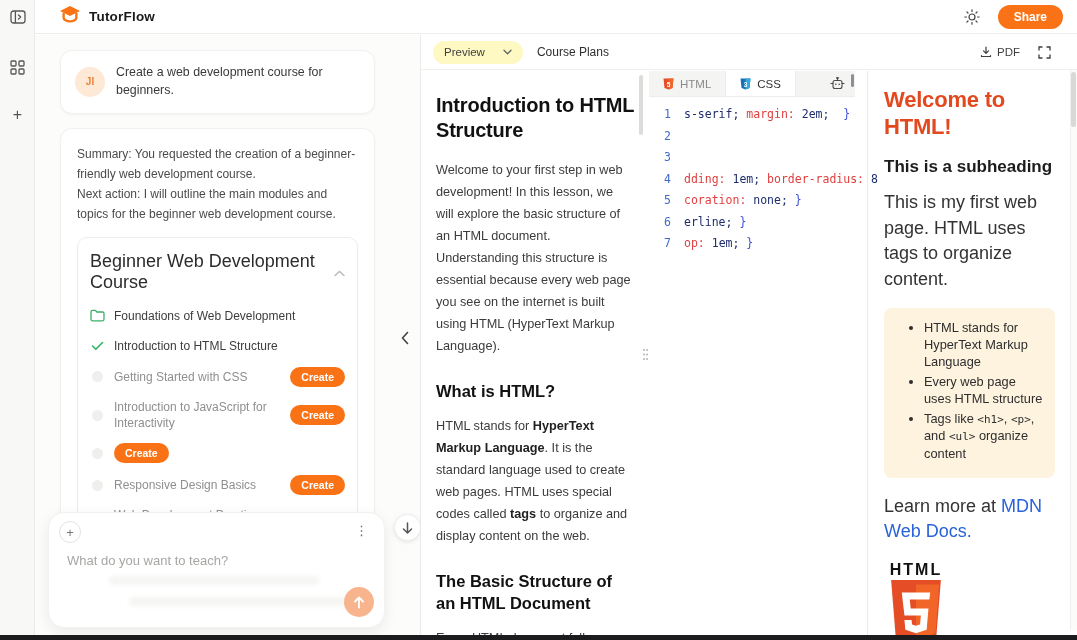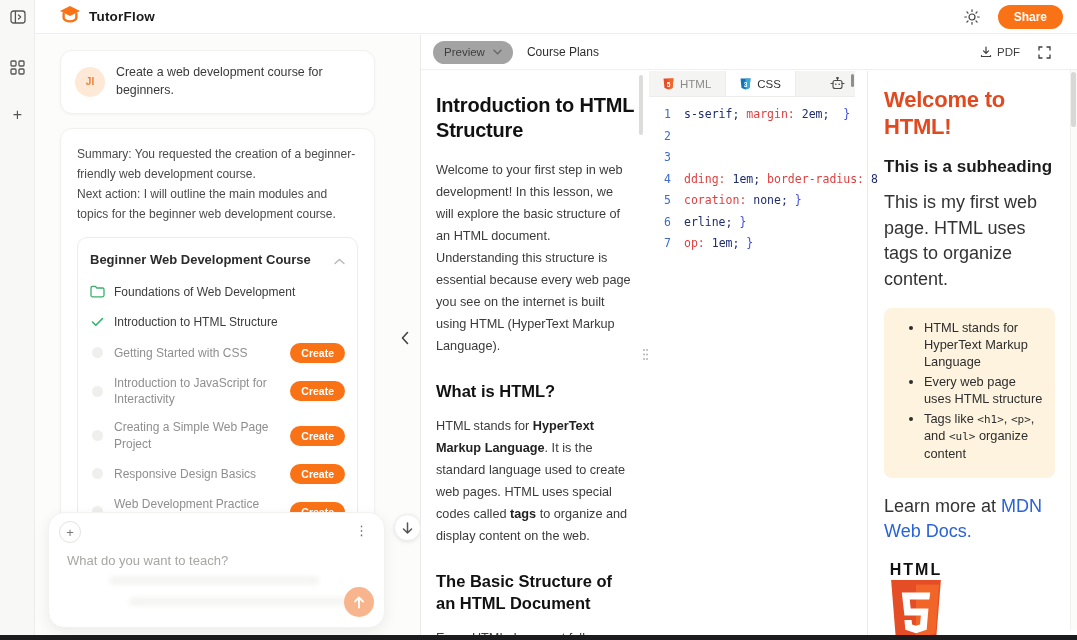--- a/index.html
+++ b/index.html
@@ -33,21 +33,21 @@
   .msg-card { margin:15px 45px 0 25px; width:315px; padding:13px 14px; display:flex; align-items:center; gap:11px; }
   .avatar { width:30px; height:30px; border-radius:50%; background:#fde9d6; color:#e8823c;
             font-size:10px; font-weight:bold; display:flex; align-items:center; justify-content:center; flex:none; }
   .msg-text { font-size:12.4px; color:#3a3a3a; line-height:1.45; }
 
   .summary-card { margin:14px 45px 0 25px; width:315px; padding:15px 16px 16px; }
   .summary-card p { font-size:12px; color:#4b4b4b; line-height:20px; }
 
   .outline-card { margin-top:13px; border:1px solid #ececea; border-radius:10px; padding:13px 12px 10px; background:#fff; }
   .outline-head { display:flex; align-items:center; justify-content:space-between; cursor:pointer; }
-  .outline-title { font-size:13px; font-weight:bold; color:#2c2c2c; }
+  .outline-title { font-size:18px; font-weight:normal; color:#2c2c2c; }
   .outline-items { margin-top:14px; }
   .o-row { display:flex; align-items:center; gap:9px; margin-bottom:12px; min-height:18px; }
   .o-row.module { margin-top:16px; }
   .o-row .o-label { font-size:12px; color:#3c3c3c; line-height:1.35; flex:1; }
   .o-row.todo .o-label { color:#8f8f8f; }
   .o-icon { width:15px; height:15px; flex:none; display:flex; align-items:center; justify-content:center; }
   .dot { width:11px; height:11px; border-radius:50%; background:#efefed; }
   .create-btn { flex:none; background:#f97316; color:#fff; border:none; border-radius:11px; height:20px;
                 padding:0 11px; font-size:10.5px; font-weight:bold; cursor:pointer; font-family:inherit; }
   .scrolldown-btn { position:absolute; left:359px; top:479px; width:27px; height:27px; border-radius:50%;
@@ -66,21 +66,21 @@
   .ghost { position:absolute; border-radius:6px; background:#f5f5f3; filter:blur(2px); }
   .send-btn { position:absolute; right:10px; bottom:10px; width:30px; height:30px; border-radius:50%;
               background:#f8b58d; border:none; display:flex; align-items:center; justify-content:center; cursor:pointer; }
 
   .collapse-ctl { position:absolute; left:399px; top:329px; z-index:6; color:#444; cursor:pointer;
                   background:none; border:none; padding:2px; }
 
   
   .workspace { position:absolute; left:420px; right:0; top:35px; bottom:5px; background:#fff; border-left:1px solid #eceae8; }
   .ws-toolbar { height:35px; display:flex; align-items:center; gap:14px; padding:0 22px 0 12px; border-bottom:1px solid #efefed; }
-  .mode-pill { display:flex; align-items:center; gap:8px; background:#a3a3a3; border:none; border-radius:13px;
+  .mode-pill { display:flex; align-items:center; gap:18px; background:#fef9c3; border:none; border-radius:13px;
                height:23px; padding:0 11px; font-size:11.5px; color:#3e3e3e; cursor:pointer; font-family:inherit; }
   .plans-tab { font-size:12px; color:#2f2f2f; cursor:pointer; background:none; border:none; font-family:inherit; }
   .ws-spacer { flex:1; }
   .pdf-btn { display:flex; align-items:center; gap:5px; background:none; border:none; color:#3e3e3e;
              font-size:11.5px; cursor:pointer; font-family:inherit; }
   .panes { position:absolute; left:0; right:0; top:36px; bottom:0; }
 
   
   .doc { position:absolute; left:0; top:0; bottom:0; width:225px; padding:22px 12px 0 15px; overflow:hidden; }
   .doc h1 { font-size:20px; line-height:1.25; color:#111; margin-bottom:16px; letter-spacing:-.2px; }
@@ -234,21 +234,20 @@
               </span>
             <span class="o-label" style="max-width:170px">Introduction to JavaScript for Interactivity</span>
             <button class="create-btn">Create</button>
           </div>
 
 
           <div class="o-row todo">
             <span class="o-icon">
                 <span class="dot"></span>
               </span>
-            <span class="o-label">Creating a Simple Web Page Project</span>
             <button class="create-btn">Create</button>
           </div>
 
           <div class="o-row todo">
             <span class="o-icon">
                 <span class="dot"></span>
               </span>
             <span class="o-label">Responsive Design Basics</span>
             <button class="create-btn">Create</button>
           </div>

